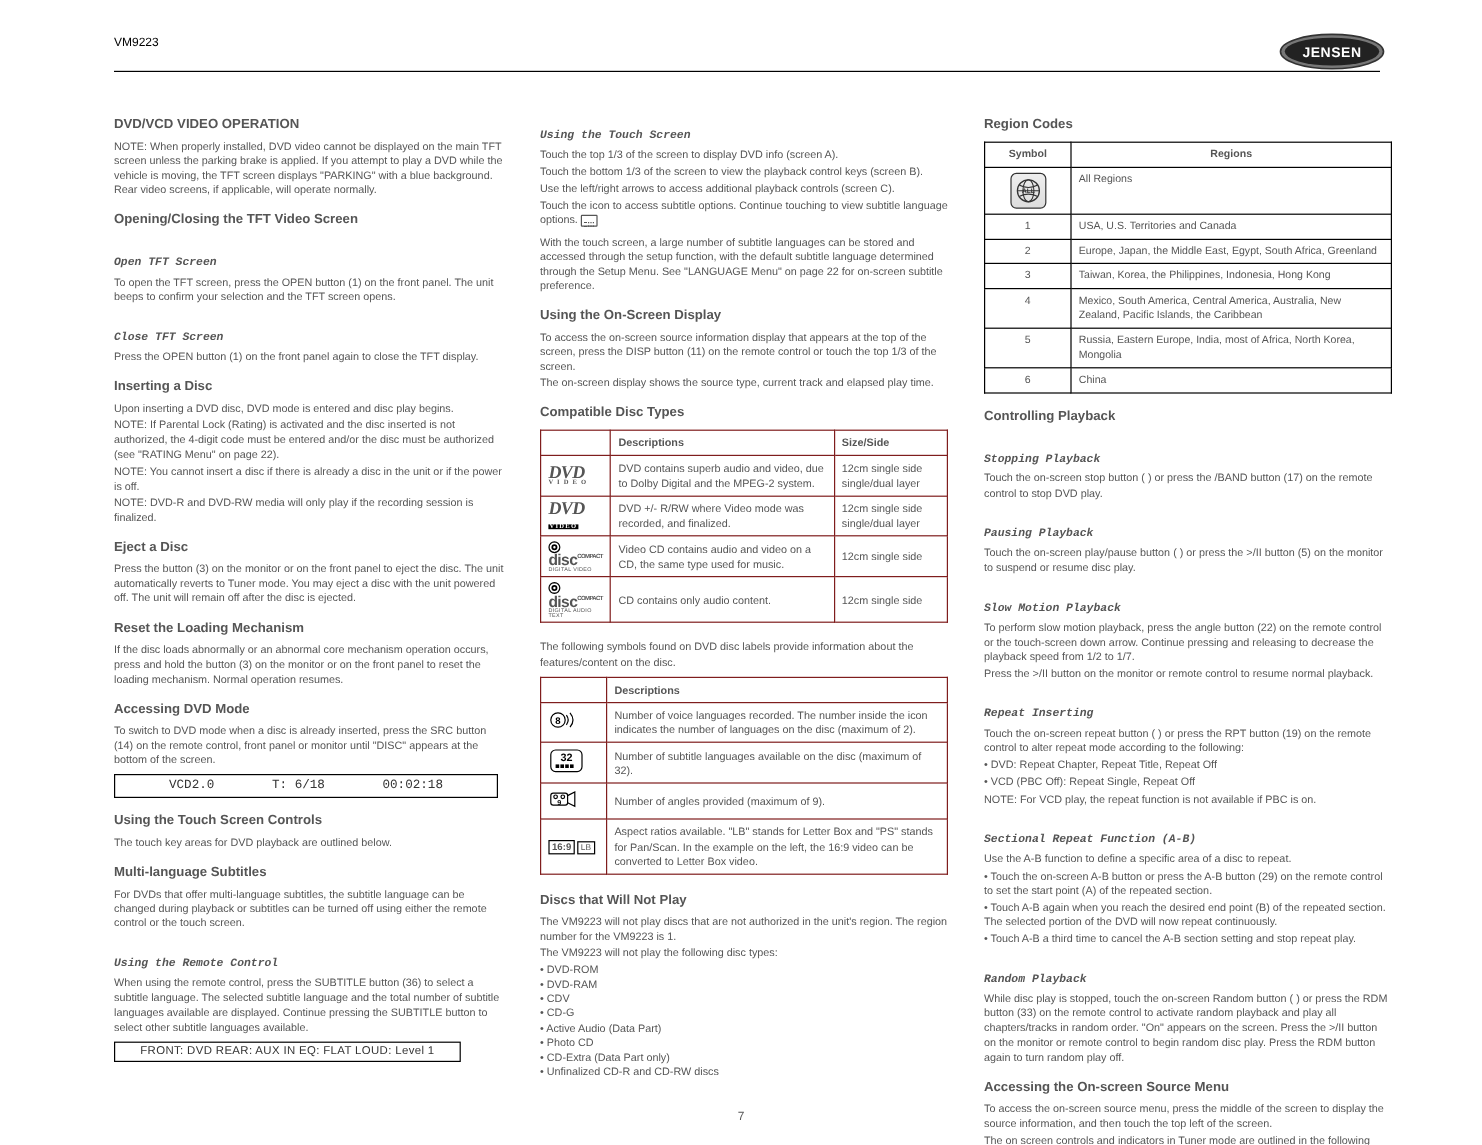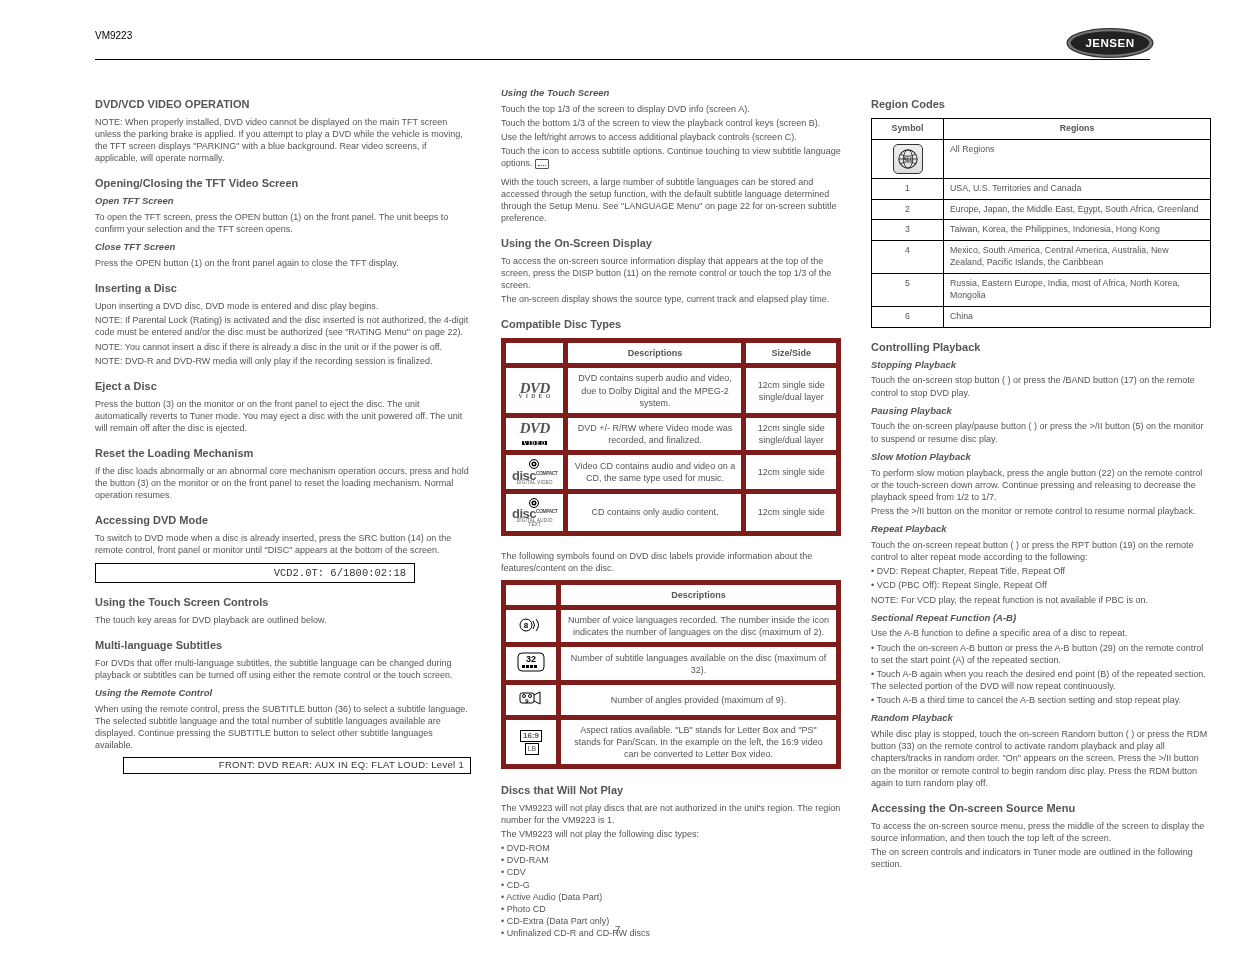--- a/index.html
+++ b/index.html
@@ -31,52 +31,53 @@
     display: flex;
     gap: 30px;
     margin-top: 25px;
   }
   .col { flex: 1; font-size: 9px; line-height: 1.35; color:#555;}
   .col1 { flex: 0 0 325px; }
   .col2 { flex: 0 0 340px; }
   .col3 { flex: 0 0 340px; }
 
   h3 { font-size: 11px; font-weight: bold; margin-top: 12px; margin-bottom:4px; color:#555;}
-  h4 { font-size: 9.5px; font-weight: bold; font-style: italic; margin-top:2px; margin-bottom:3px; color:#555;}
+  h4 { font-size: 9.5px; font-weight: bold; font-style: italic; margin-top:22px; margin-bottom:3px; color:#555;font-family:Liberation Mono, monospace;}
   p { margin-bottom: 6px; }
   p.tight { margin-bottom:2px;}
 
   .sub-icon {
     display:inline-block; width:14px; height:10px;
     border:1px solid #555; border-radius:1px; position:relative; vertical-align:middle;
   }
   .sub-icon::after{content:""; position:absolute; left:2px; right:2px; top:5px; height:2px; border-top:1px dotted #555; border-bottom:1px dotted #555;}
 
   .box-display {
     border: 1px solid #000;
     padding: 2px 8px;
     font-family: "Courier New", monospace;
     font-size: 10.5px;
     margin: 4px 0 8px;
     display:flex;
-    justify-content:flex-end;
+    justify-content:center;
     width: 320px;
     color:#333;
-  }
-  .box-display.small { font-size:9.5px; font-family:Arial,sans-serif; width:348px; padding:1px 6px; letter-spacing:0.3px;margin-left:28px;}
+    gap:48px;
+  }
+  .box-display.small { font-size:9.5px; font-family:Arial,sans-serif; width:289px; padding:1px 6px; letter-spacing:0.3px;}
 
   table.grid {
     border-collapse: collapse;
     width: 100%;
     margin: 6px 0 14px;
   }
   table.grid th, table.grid td {
-    border: 5px solid #7f1d1d;
+    border: 1px solid #7f1d1d;
     padding: 4px 6px;
-    text-align: center;
+    text-align: left;
     vertical-align: middle;
     font-size: 9px;
     color:#555;
   }
   table.grid th { font-weight: bold; }
   .icon-col { width: 55px; text-align:center; }
 
   .region-table { border-collapse: collapse; width: 100%; margin-top:6px;}
   .region-table th, .region-table td { border:1px solid #000; padding:4px 6px; font-size:8.8px; vertical-align:top; color:#555;}
   .region-table th { font-weight:bold; }
@@ -333,21 +334,21 @@
       </table>
 
     <h3>Controlling Playback</h3>
     <h4>Stopping Playback</h4>
     <p>Touch the on-screen stop button (   ) or press the   /BAND button (17) on the remote control to stop DVD play.</p>
     <h4>Pausing Playback</h4>
     <p>Touch the on-screen play/pause button (   ) or press the &gt;/II button (5) on the monitor to suspend or resume disc play.</p>
     <h4>Slow Motion Playback</h4>
     <p class="tight">To perform slow motion playback, press the angle button    (22) on the remote control or the touch-screen down arrow. Continue pressing and releasing to decrease the playback speed from 1/2 to 1/7.</p>
     <p>Press the &gt;/II button on the monitor or remote control to resume normal playback.</p>
-    <h4>Repeat Playback</h4>
+    <h4>Repeat Inserting</h4>
     <p class="tight">Touch the on-screen repeat button (   ) or press the RPT button (19) on the remote control to alter repeat mode according to the following:</p>
     <p class="tight">• <span>DVD: Repeat Chapter, Repeat Title, Repeat Off</span></p>
     <p class="tight">• <span>VCD (PBC Off): Repeat Single, Repeat Off</span></p>
     <p>NOTE: For VCD play, the repeat function is not available if PBC is on.</p>
     <h4>Sectional Repeat Function (A-B)</h4>
     <p class="tight">Use the A-B function to define a specific area of a disc to repeat.</p>
     <p class="tight">• <span>Touch the on-screen A-B button or press the A-B button (29) on the remote control to set the start point (A) of the repeated section.</span></p>
     <p class="tight">• <span>Touch A-B again when you reach the desired end point (B) of the repeated section. The selected portion of the DVD will now repeat continuously.</span></p>
     <p>• <span>Touch A-B a third time to cancel the A-B section setting and stop repeat play.</span></p>
     <h4>Random Playback</h4>

